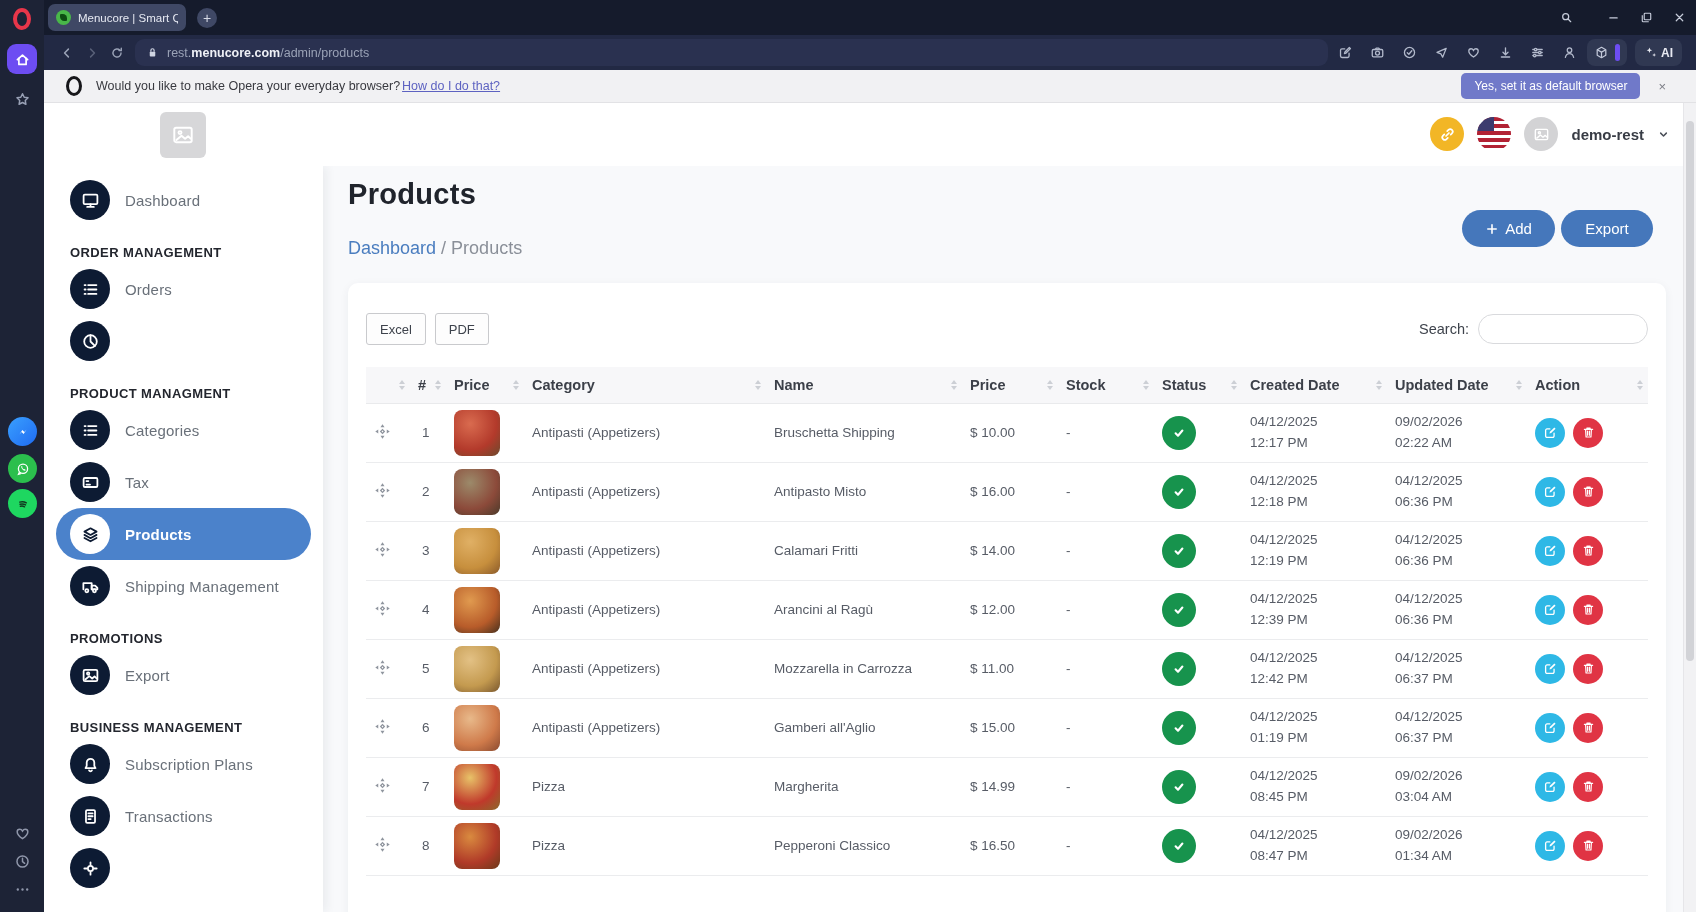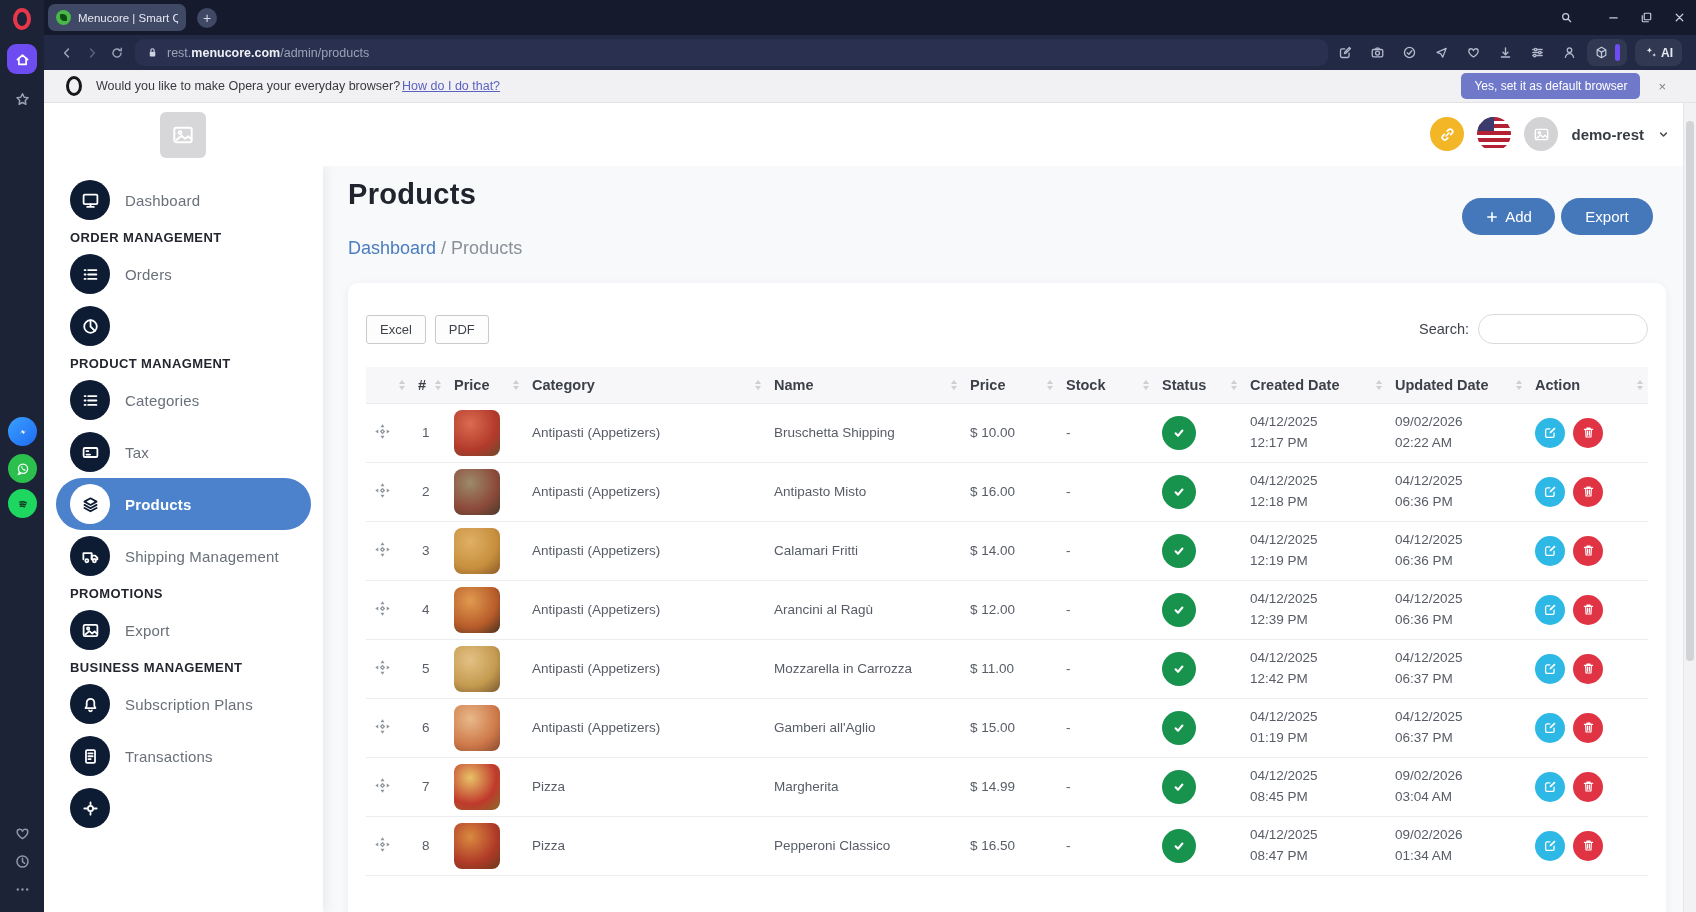--- a/index.html
+++ b/index.html
@@ -77,37 +77,37 @@
 
   
   .sidenav { position:absolute; left:44px; top:166px; bottom:0; width:279px; background:#fff; box-shadow:3px 0 10px rgba(30,40,60,.07); z-index:9; padding-top:8px; overflow:hidden; }
   .nav-item { height:52px; display:flex; align-items:center; gap:15px; padding:0 12px 0 26px; cursor:pointer; }
   .nav-ic { width:40px; height:40px; border-radius:50%; background:#0d1b33; color:#fff; display:flex; align-items:center; justify-content:center; flex:none; }
   .nav-ic svg { width:19px; height:19px; }
   .nav-label { font-size:15px; color:#697079; font-weight:500; letter-spacing:.2px; white-space:nowrap; }
   .nav-item.active { background:#4b82cb; border-radius:28px; margin:0 12px; padding:0 12px 0 14px; }
   .nav-item.active .nav-ic { background:#fff; color:#0d1b33; }
   .nav-item.active .nav-label { color:#fff; font-weight:600; }
-  .nav-section { height:22px; padding-left:26px; display:flex; align-items:center; font-size:13px; font-weight:700; color:#23262e; letter-spacing:.4px; white-space:nowrap; }
+  .nav-section { height:22px; margin-top:15px; padding-left:26px; display:flex; align-items:center; font-size:13px; font-weight:700; color:#23262e; letter-spacing:.4px; white-space:nowrap; }
 
   
   .main { position:absolute; left:323px; right:0; top:166px; bottom:0; background:#f8f9fb; }
   .pg-title { position:absolute; left:25px; top:12px; font-size:29px; font-weight:800; color:#20242c; letter-spacing:.3px; }
   .crumbs { position:absolute; left:25px; top:72px; font-size:18px; color:#8a8f98; }
   .crumb-link { color:#4a7dbf; cursor:pointer; }
-  .btn { position:absolute; top:32px; height:37px; border-radius:19px; background:#4577bb; color:#fff; font-size:15px; display:flex; align-items:center; justify-content:center; font-weight:500; cursor:pointer; }
+  .btn { position:absolute; top:44px; height:37px; border-radius:19px; background:#4577bb; color:#fff; font-size:15px; display:flex; align-items:center; justify-content:center; font-weight:500; cursor:pointer; }
   .btn-add { right:141px; width:93px; gap:6px; }
   .btn-add svg { width:14px; height:14px; }
   .btn-export { right:43px; width:92px; }
 
   .card { position:absolute; left:25px; right:30px; top:117px; bottom:-80px; background:#fff; border-radius:10px; box-shadow:0 2px 10px rgba(40,50,70,.06); padding:18px 18px 0; }
   .row1 { display:flex; align-items:center; gap:10px; height:32px; font-size:14.5px; color:#3e434c; }
   .select { width:78px; height:30px; border:1px solid #d9dadd; border-radius:15px; display:flex; align-items:center; justify-content:space-between; padding:0 11px 0 14px; font-size:14px; color:#3e434c; cursor:pointer; }
   .chev-s { width:7px; height:7px; border-right:1.7px solid #555; border-bottom:1.7px solid #555; transform:rotate(45deg) translate(-1px,-1px); }
-  .row2 { display:flex; align-items:center; margin-top:12px; height:32px; }
+  .row2 { display:flex; margin-top:12px; height:32px; }
   .gbtn { border:1px solid #c9cacd; background:#fdfdfd; border-radius:3px; font-size:13px; color:#3e434c; padding:6px 13px; margin-right:9px; cursor:pointer; font-family:inherit; }
   .search-wrap { margin-left:auto; display:flex; align-items:center; gap:9px; font-size:14.5px; color:#3e434c; }
   .search-input { width:170px; height:30px; border:1px solid #d9dadd; border-radius:15px; outline:none; padding:0 12px; font-size:13.5px; font-family:inherit; }
 
   table { width:100%; border-collapse:collapse; table-layout:fixed; margin-top:22px; }
   thead th { background:#f7f7f9; height:36px; font-size:14.5px; font-weight:600; color:#3c4049; text-align:left; padding:0 16px 0 8px; position:relative; white-space:nowrap; border-bottom:1px solid #e9eaec; }
   .sort { position:absolute; right:5px; top:50%; transform:translateY(-50%); display:flex; flex-direction:column; gap:2px; opacity:.45; }
   .sort i { display:block; width:0; height:0; border-left:3.5px solid transparent; border-right:3.5px solid transparent; }
   .sort .up { border-bottom:4px solid #9aa0aa; }
   .sort .dn { border-top:4px solid #9aa0aa; }

